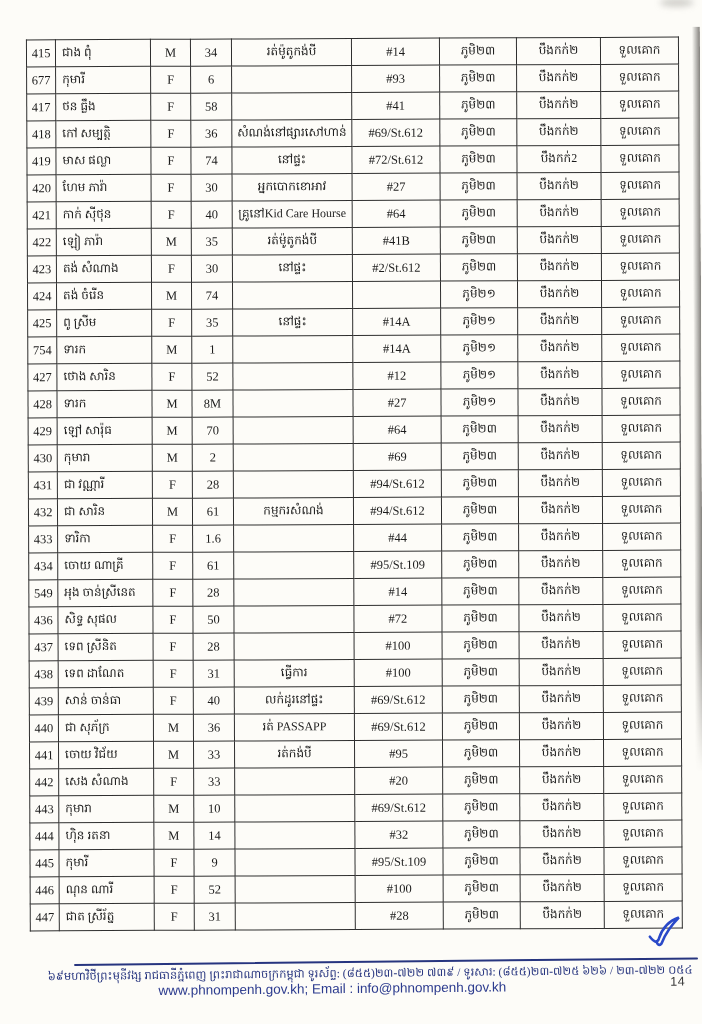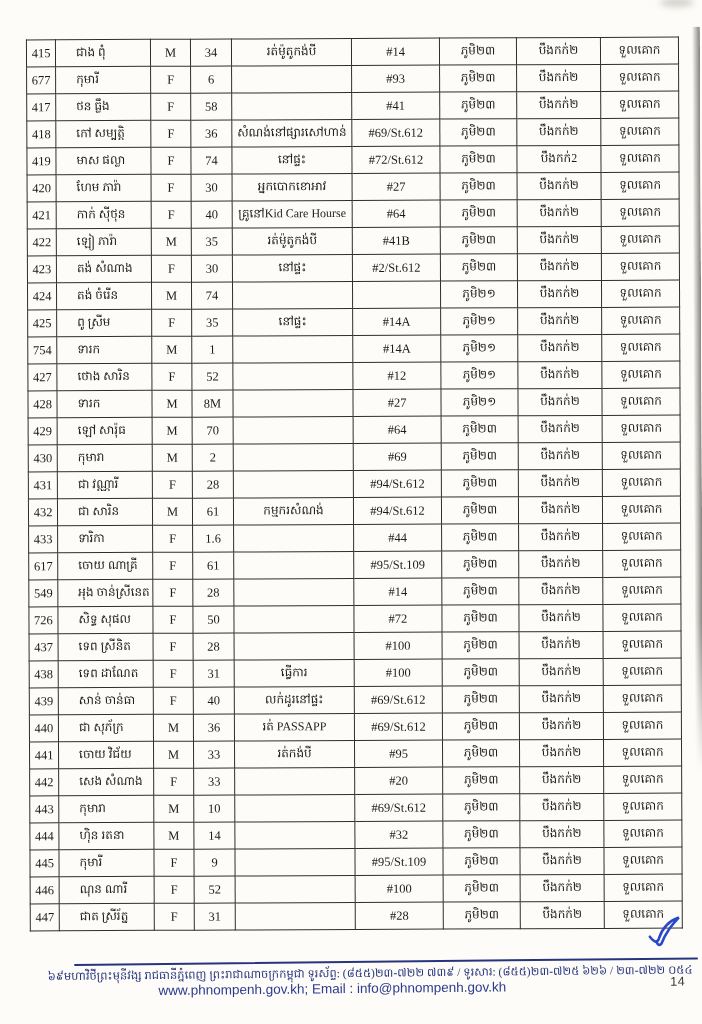--- a/index.html
+++ b/index.html
@@ -16,21 +16,21 @@
     color:#1b1b1b;
   }
   .tbl td{
     border:1px solid #2f2f2f;
     height:26px;
     text-align:center;vertical-align:middle;
     font-size:12.5px;
     overflow:hidden;white-space:nowrap;
     padding:0 1px;
   }
-  .tbl td.c-name{text-align:left;padding-left:20px;}
+  .tbl td.c-name{text-align:left;padding-left:6px;}
   .tbl td.khmer{font-size:12px;}
   .col-no{width:29px;}  .col-name{width:95px;} .col-gender{width:40px;}
   .col-age{width:41px;} .col-occ{width:120px;} .col-addr{width:88px;}
   .col-vil{width:77px;} .col-sk{width:84px;}   .col-khan{width:78px;}
   
   .edge-band{
     position:absolute;right:0;top:28px;width:8px;height:745px;
     background:linear-gradient(to right,rgba(40,38,35,0),rgba(45,42,38,.65));
     -webkit-mask-image:linear-gradient(to bottom,rgba(0,0,0,.9) 0 80%,rgba(0,0,0,0));
     mask-image:linear-gradient(to bottom,rgba(0,0,0,.9) 0 80%,rgba(0,0,0,0));
@@ -285,21 +285,21 @@
       <td class="c-name khmer">ទារិកា</td>
       <td class="c-gender">F</td>
       <td class="c-age">1.6</td>
       <td class="c-occ khmer"></td>
       <td class="c-addr">#44</td>
       <td class="c-vil khmer">ភូមិ២៣</td>
       <td class="c-sk khmer">បឹងកក់២</td>
       <td class="c-khan khmer">ទួលគោក</td>
     </tr>
         <tr>
-      <td class="c-no">617</td>
+      <td class="c-no">434</td>
       <td class="c-name khmer">ចោយ ណាគ្រី</td>
       <td class="c-gender">F</td>
       <td class="c-age">61</td>
       <td class="c-occ khmer"></td>
       <td class="c-addr">#95/St.109</td>
       <td class="c-vil khmer">ភូមិ២៣</td>
       <td class="c-sk khmer">បឹងកក់២</td>
       <td class="c-khan khmer">ទួលគោក</td>
     </tr>
         <tr>
@@ -307,21 +307,21 @@
       <td class="c-name khmer">អុង ចាន់ស្រីនេត</td>
       <td class="c-gender">F</td>
       <td class="c-age">28</td>
       <td class="c-occ khmer"></td>
       <td class="c-addr">#14</td>
       <td class="c-vil khmer">ភូមិ២៣</td>
       <td class="c-sk khmer">បឹងកក់២</td>
       <td class="c-khan khmer">ទួលគោក</td>
     </tr>
         <tr>
-      <td class="c-no">726</td>
+      <td class="c-no">436</td>
       <td class="c-name khmer">សិទ្ធ សុផល</td>
       <td class="c-gender">F</td>
       <td class="c-age">50</td>
       <td class="c-occ khmer"></td>
       <td class="c-addr">#72</td>
       <td class="c-vil khmer">ភូមិ២៣</td>
       <td class="c-sk khmer">បឹងកក់២</td>
       <td class="c-khan khmer">ទួលគោក</td>
     </tr>
         <tr>

